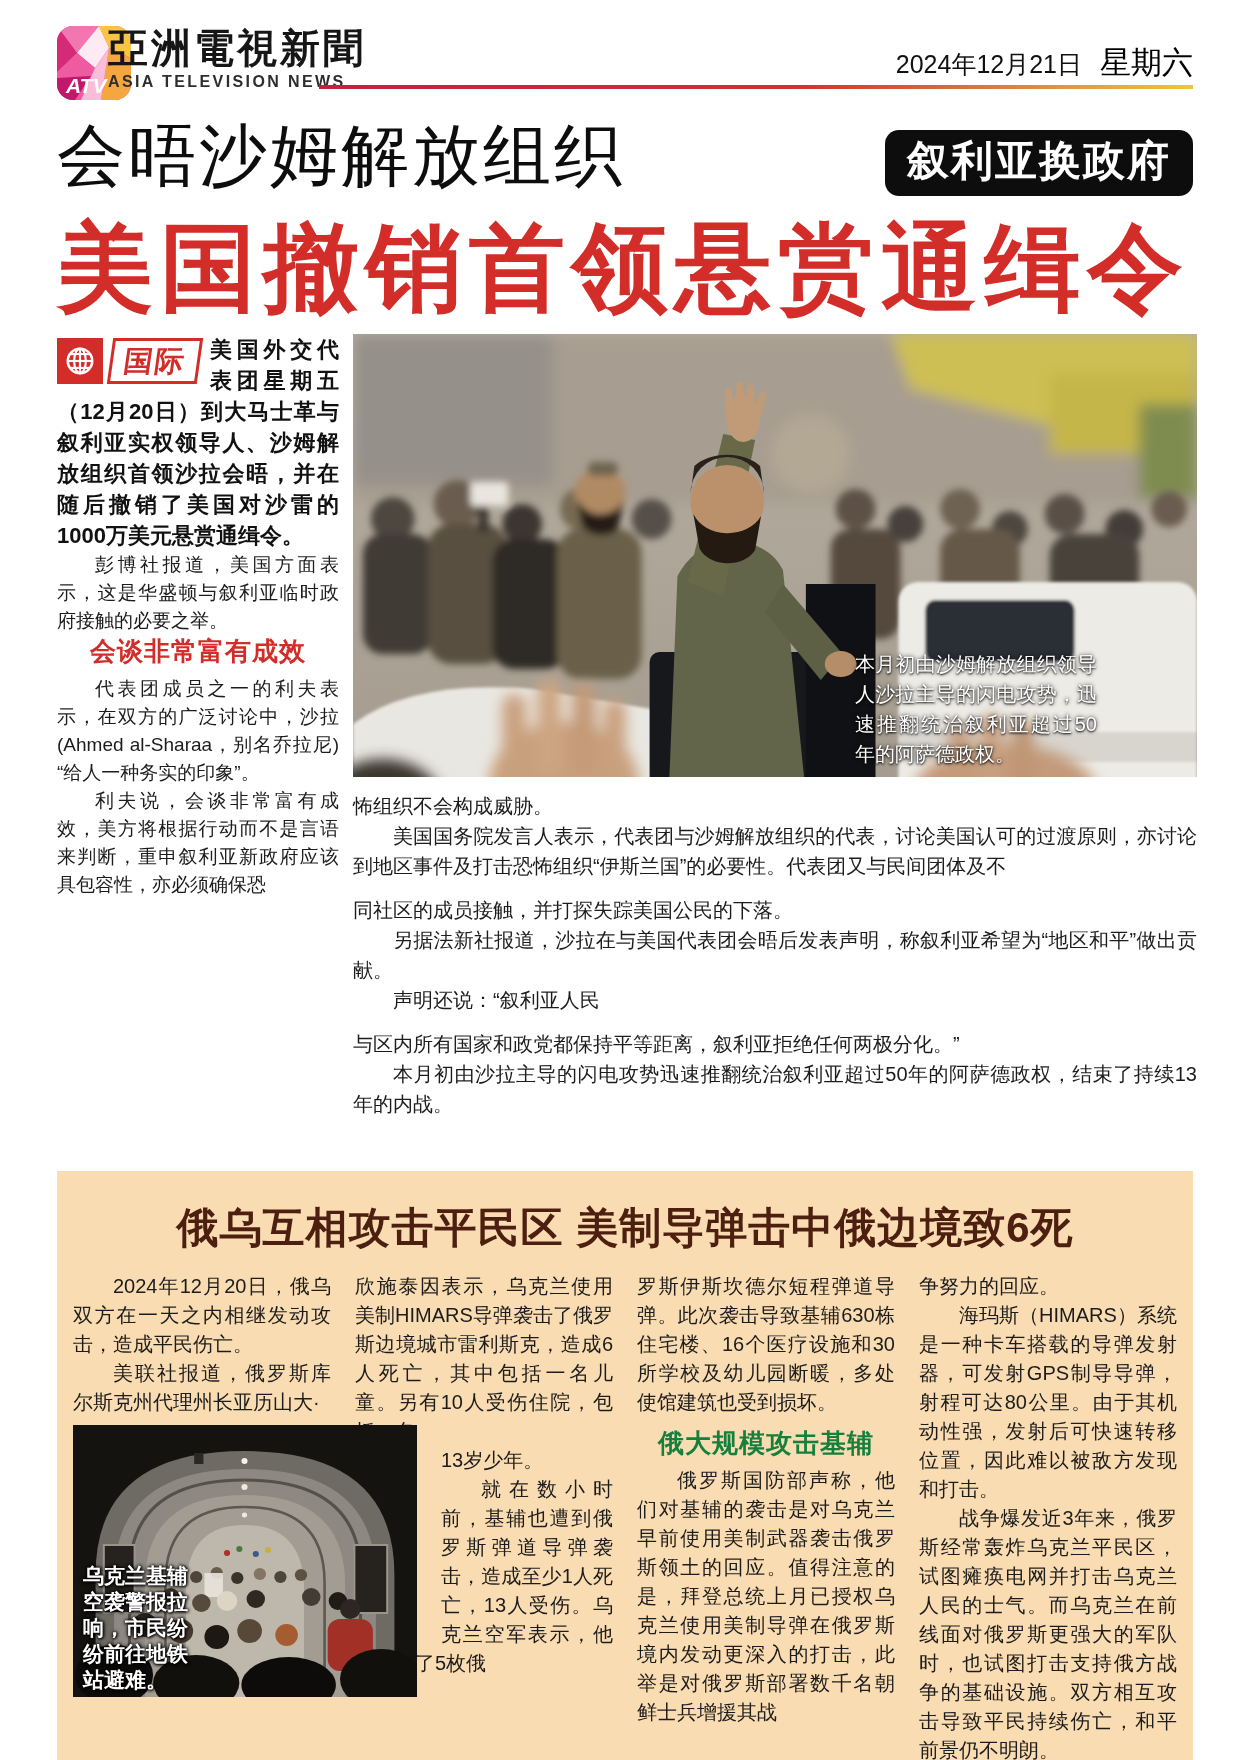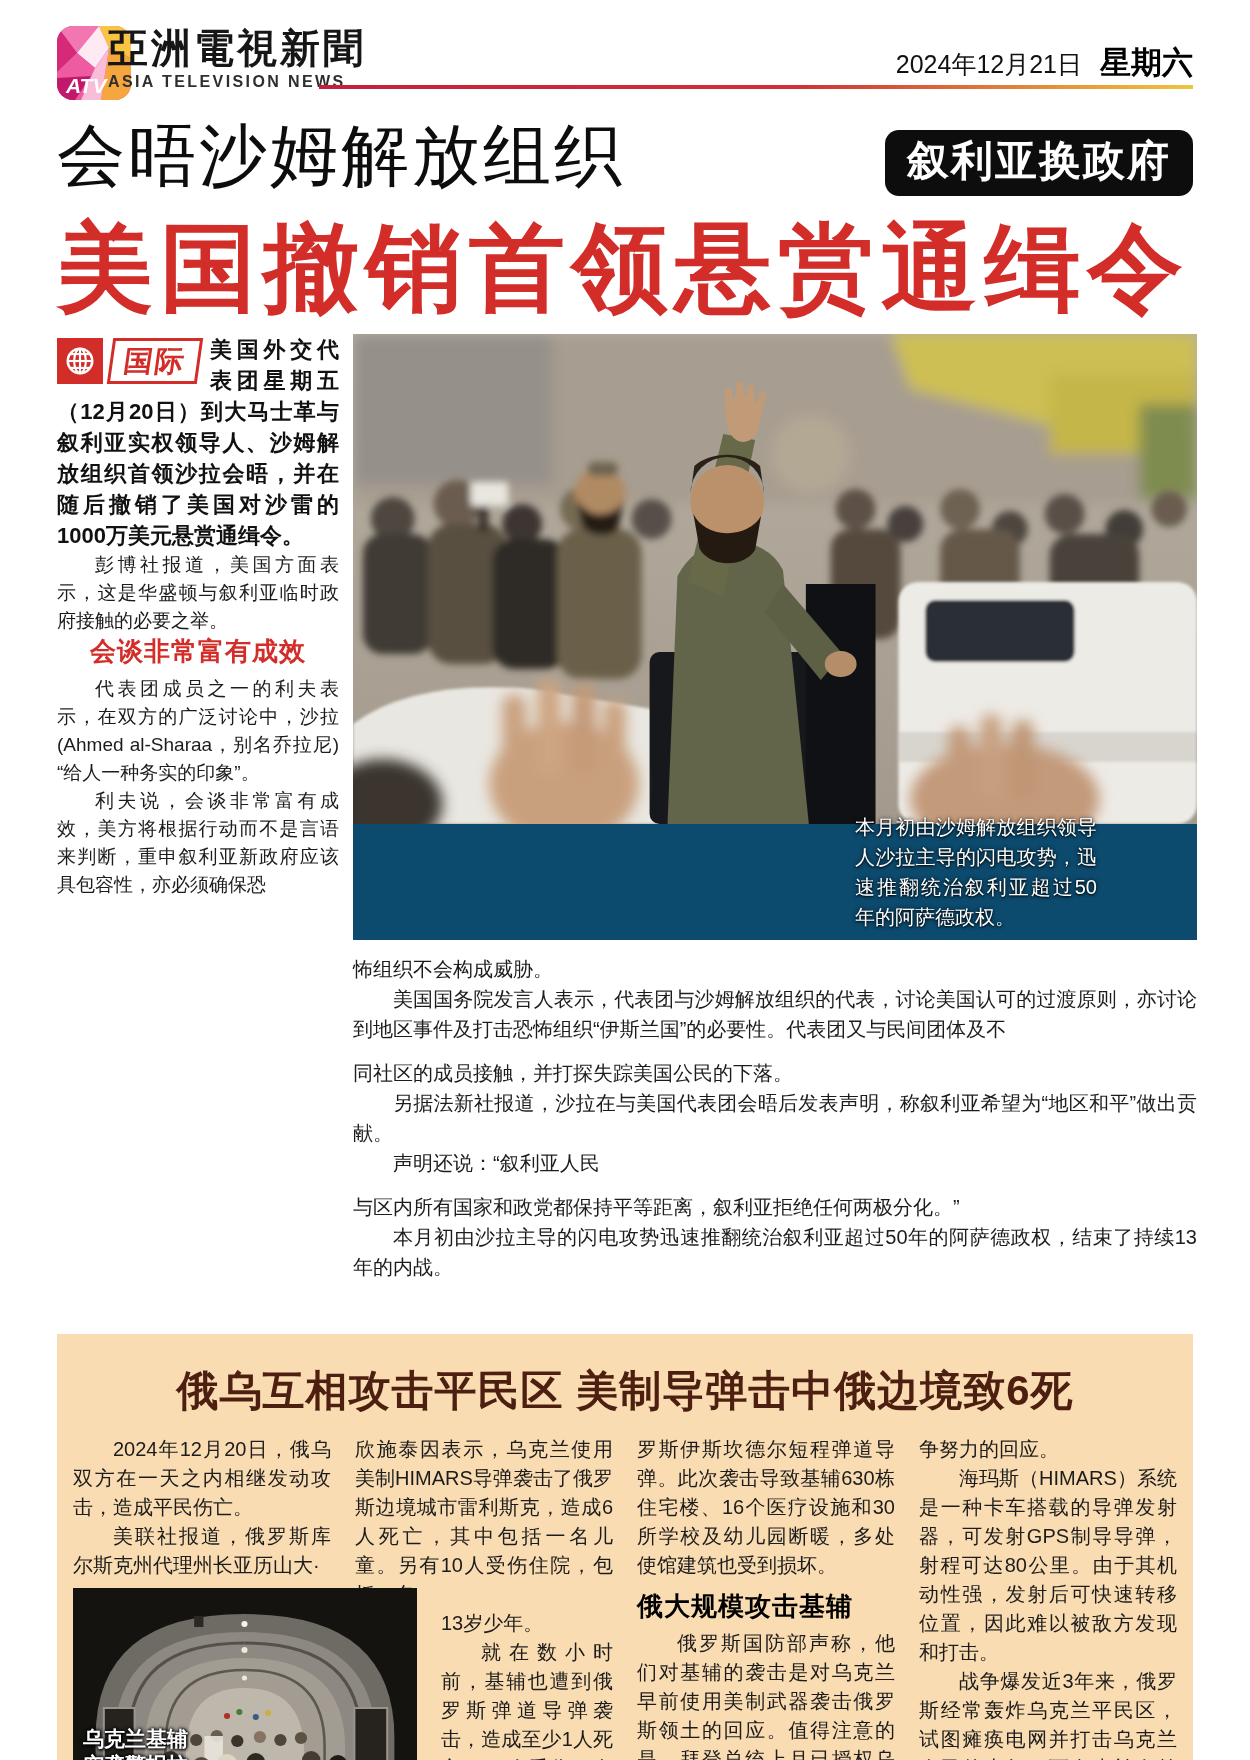--- a/index.html
+++ b/index.html
@@ -7,21 +7,21 @@
   .page { width:1250px; height:1760px; background:#fff; margin:0 auto; overflow:hidden; }
   .content { margin:0 57px; }
 
   
   header { position:relative; display:flex; align-items:flex-start; padding-top:26px; }
   .logo { width:51px; height:74px; flex:0 0 auto; }
   .brand .zh { font-size:40px; font-weight:900; letter-spacing:3px; color:#161616; line-height:1.1; }
   .brand .en { font-size:16px; font-weight:700; letter-spacing:2.4px; color:#2e2e2e; margin-top:3px; }
   .date-block { margin-left:auto; align-self:flex-end; padding-bottom:16px; display:flex; align-items:baseline; gap:18px; }
   .date-block .date { font-size:25px; color:#111; }
-  .date-block .weekday { font-size:31px; font-weight:700; color:#000; }
+  .date-block .weekday { font-size:31px; font-weight:400; color:#000; }
   .head-rule { position:absolute; left:262px; right:0; bottom:11px; height:4px;
                background:linear-gradient(90deg,#c2203f 0%, #d03136 55%, #eec63b 100%); }
 
   
   .kicker-row { display:flex; align-items:flex-start; margin-top:20px; }
   .kicker { font-size:68px; font-weight:400; letter-spacing:3px; color:#0d0d0d; line-height:1.05; }
   .flag { margin-left:auto; margin-top:10px; background:#0d0d0d; color:#fff; font-size:42px; font-weight:900;
           padding:3px 22px 7px; border-radius:14px; letter-spacing:2px; }
   .headline-red { margin-top:24px; font-size:96px; font-weight:900; letter-spacing:7px; line-height:1.0;
                   color:#d22d28; white-space:nowrap; }
@@ -32,33 +32,33 @@
   p { text-align:justify; }
   .ind { text-indent:2em; }
   .intro { font-size:22px; line-height:31px; font-weight:700; color:#111; }
   .sec-badge { float:left; display:flex; align-items:center; margin:4px 10px 6px 0; }
   .sec-badge .globe-sq { width:46px; height:46px; background:#d22d28; display:flex; align-items:center; justify-content:center; }
   .sec-badge .label { height:46px; display:flex; align-items:center; border:3px solid #d22d28; color:#d22d28;
                       font-weight:900; font-size:29px; padding:0 11px; margin-left:7px; transform:skewX(-8deg); letter-spacing:2px; }
   .subhead1 { color:#d22d28; font-size:26px; font-weight:900; text-align:center; margin:2px 0 10px; letter-spacing:1px; }
 
   .art1-right { flex:1; }
-  .lead-photo { position:relative; width:844px; height:606px; overflow:hidden; background:#0c4a6e; }
+  .lead-photo { position:relative; width:844px; height:443px; overflow:hidden; background:#c2410c; }
   .lead-photo svg { display:block; }
   .lead-caption { position:absolute; right:100px; bottom:8px; width:242px; font-size:20px; line-height:30px;
                   color:#fff; text-align:justify; text-shadow:0 0 4px rgba(0,0,0,.85), 0 1px 2px rgba(0,0,0,.9); }
   .art1-cols { display:flex; gap:14px; margin-top:14px;flex-direction:column; }
   .art1-cols .col { flex:1; font-size:20px; line-height:30px; }
 
   
   .second { margin-top:52px; background:#fadcb2; padding:23px 16px 18px; }
   .second h2 { text-align:center; color:#4d1f10; font-size:42px; font-weight:900; letter-spacing:1px; margin:6px 0 16px; }
   .sa-cols { display:flex; gap:24px; }
   .sa-col { flex:1; font-size:20px; line-height:29px; }
-  .subhead2 { color:#000000; font-size:26px; font-weight:900; text-align:left; margin:12px 0 8px; letter-spacing:1px; }
+  .subhead2 { color:#15803d; font-size:26px; font-weight:900; text-align:center; margin:12px 0 8px; letter-spacing:1px; }
   .metro { position:relative; width:calc(100% + 86px); height:272px; margin-top:8px; overflow:hidden; background:#15130f; z-index:2; }
   .metro-caption { position:absolute; left:10px; top:138px; width:114px; font-size:21px; line-height:26px; font-weight:700;
                    color:#fff; text-shadow:0 0 4px #000, 0 1px 3px #000, 1px 0 3px #000; }
   .photo-wrap-spacer { float:left; width:86px; height:200px; }
 
   
   .footer { margin-top:30px; }
   .footer-line { height:3px; background:#f2c63b; margin-bottom:11px; }
 </style>
 </head>

